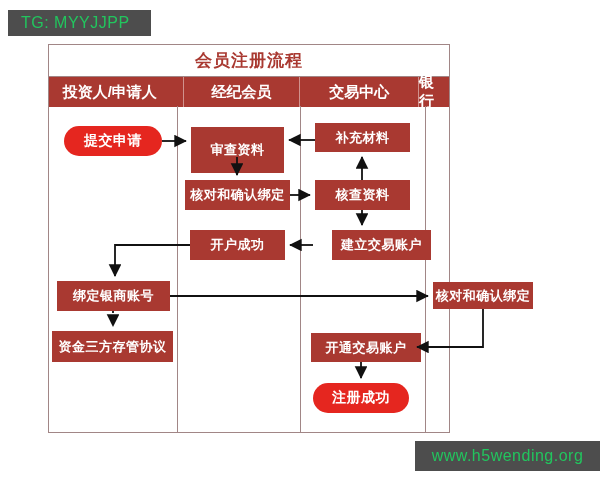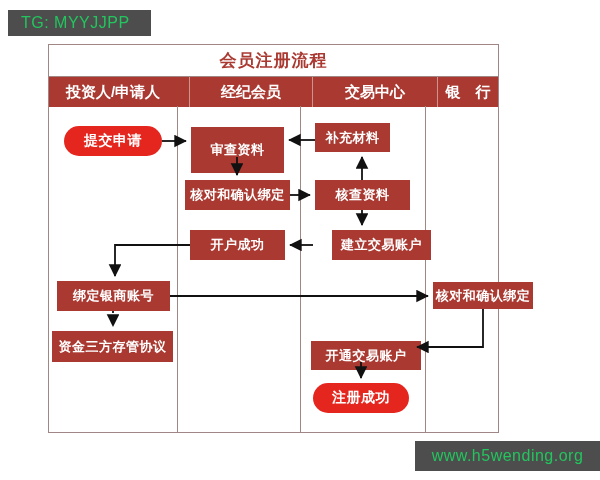--- a/index.html
+++ b/index.html
@@ -7,21 +7,21 @@
     position:relative;width:600px;height:480px;background:#ffffff;overflow:hidden;
     font-family:"Liberation Sans","DejaVu Sans",sans-serif;
   }
   .badge{
     position:absolute;background:#4d4d4d;color:#22c55e;
     display:flex;align-items:center;font-size:16px;letter-spacing:0.5px;
   }
   .badge-top{left:8px;top:10px;width:130px;height:26px;padding-left:13px;}
   .badge-bottom{left:415px;top:441px;width:185px;height:30px;justify-content:center;}
   .table{
-    position:absolute;left:48px;top:44px;width:451px;height:389px;
+    position:absolute;left:48px;top:44px;width:402px;height:389px;
     border:1px solid #a18686;box-sizing:border-box;background:#fff;
   }
   .title-row{
     height:31px;border-bottom:1px solid #a18686;
     display:flex;align-items:center;justify-content:center;
     color:#a93931;font-weight:bold;font-size:17px;letter-spacing:1px;
   }
   .header-row{height:30px;display:flex;background:#a93931;}
   .header-cell{
     display:flex;align-items:center;justify-content:center;
@@ -59,27 +59,27 @@
     </div>
     <div class="v-divider" style="left:128px"></div>
     <div class="v-divider" style="left:251px"></div>
     <div class="v-divider" style="left:376px"></div>
   </div>
 
   <div class="node pill" style="left:64px;top:126px;width:98px;height:30px">提交申请</div>
   <div class="node rect" style="left:191px;top:127px;width:93px;height:46px">审查资料</div>
   <div class="node rect" style="left:185px;top:180px;width:105px;height:30px">核对和确认绑定</div>
   <div class="node rect" style="left:190px;top:230px;width:95px;height:30px">开户成功</div>
-  <div class="node rect" style="left:315px;top:123px;width:75px;height:29px">补充材料</div>
+  <div class="node rect" style="left:315px;top:123px;width:95px;height:29px">补充材料</div>
   <div class="node rect" style="left:315px;top:180px;width:95px;height:30px">核查资料</div>
   <div class="node rect" style="left:332px;top:230px;width:99px;height:30px">建立交易账户</div>
   <div class="node rect" style="left:57px;top:281px;width:113px;height:30px">绑定银商账号</div>
   <div class="node rect" style="left:52px;top:331px;width:121px;height:31px">资金三方存管协议</div>
   <div class="node rect" style="left:433px;top:282px;width:100px;height:27px">核对和确认绑定</div>
-  <div class="node rect" style="left:311px;top:341px;width:110px;height:29px">开通交易账户</div>
+  <div class="node rect" style="left:311px;top:333px;width:110px;height:29px">开通交易账户</div>
   <div class="node pill" style="left:313px;top:383px;width:96px;height:30px">注册成功</div>
 
   <svg class="arrows" width="600" height="480">
     <defs>
       <marker id="ah" markerWidth="8" markerHeight="8" refX="6.5" refY="3.5" orient="auto">
         <path d="M0,0 L7,3.5 L0,7 z" fill="#111111"></path>
       </marker>
     </defs>
     <g stroke="#111111" stroke-width="1.8" fill="none">
       <line x1="162" y1="141" x2="186" y2="141" marker-end="url(#ah)"></line>

